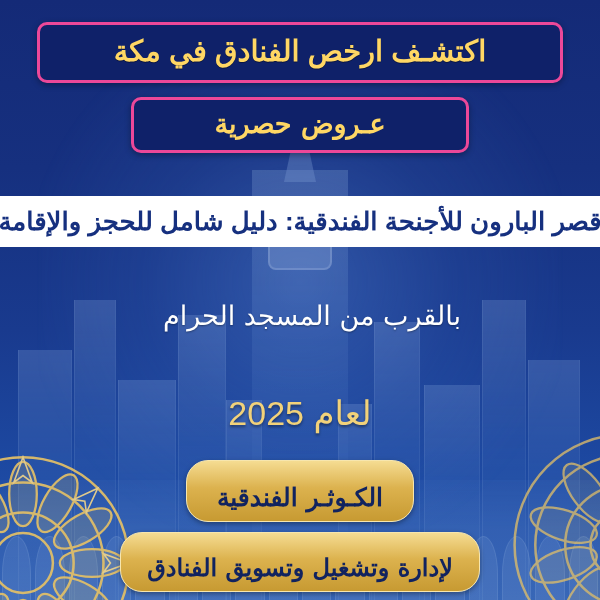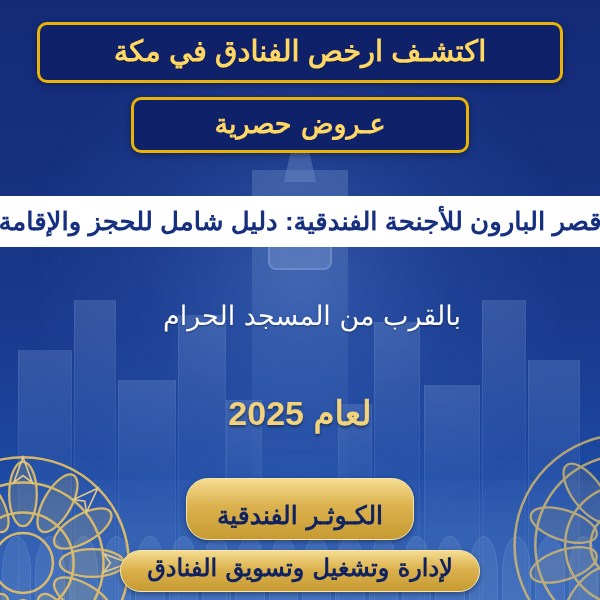--- a/index.html
+++ b/index.html
@@ -110,21 +110,21 @@
   
   .topwrap {
     position: absolute;
     left: 0; right: 0; top: 0;
     padding-top: 22px;
     text-align: center;
   }
   .pill {
     display: inline-block;
     background: #0f2169;
-    border: 3px solid #eab308;
+    border: 3px solid #ec4899;
     border-radius: 10px;
     color: #ffd76a;
     font-weight: bold;
     letter-spacing: 0.5px;
     box-shadow: 0 2px 6px rgba(0,0,0,0.35);
   }
   .title-1 {
     width: 520px;
     padding: 9px 0 12px;
     font-size: 29px;
@@ -173,21 +173,21 @@
     font-family: "DejaVu Serif", serif;
     font-size: 27px;
     color: #ffffff;
     letter-spacing: 1px;
     text-shadow: 0 1px 2px rgba(0,0,0,0.35);
     padding-left: 24px;
   }
   .mid-line-2 {
     margin-top: 62px;
     font-size: 34px;
-    font-weight: bold;
+    font-weight: normal;
     color: #f2d27a;
     text-shadow: 0 2px 3px rgba(0,0,0,0.40);
   }
 
   
   .bottom {
     position: absolute;
     left: 0; right: 0;
     bottom: 8px;
     text-align: center;
@@ -201,21 +201,21 @@
     box-shadow: 0 2px 5px rgba(0,0,0,0.35);
     border: 1px solid #f7e6ae;
   }
   .ribbon-1 {
     padding: 22px 30px 9px;
     font-size: 25px;
     font-family: "DejaVu Serif", serif;
   }
   .ribbon-2 {
     margin-top: 10px;
-    padding: 2px 26px 9px;
+    padding: 20px 26px 9px;
     font-size: 24px;
     font-family: "DejaVu Serif", serif;
   }
 </style>
 </head>
 <body>
 
 <div class="stage">
 
   <div class="bg-base"></div>

